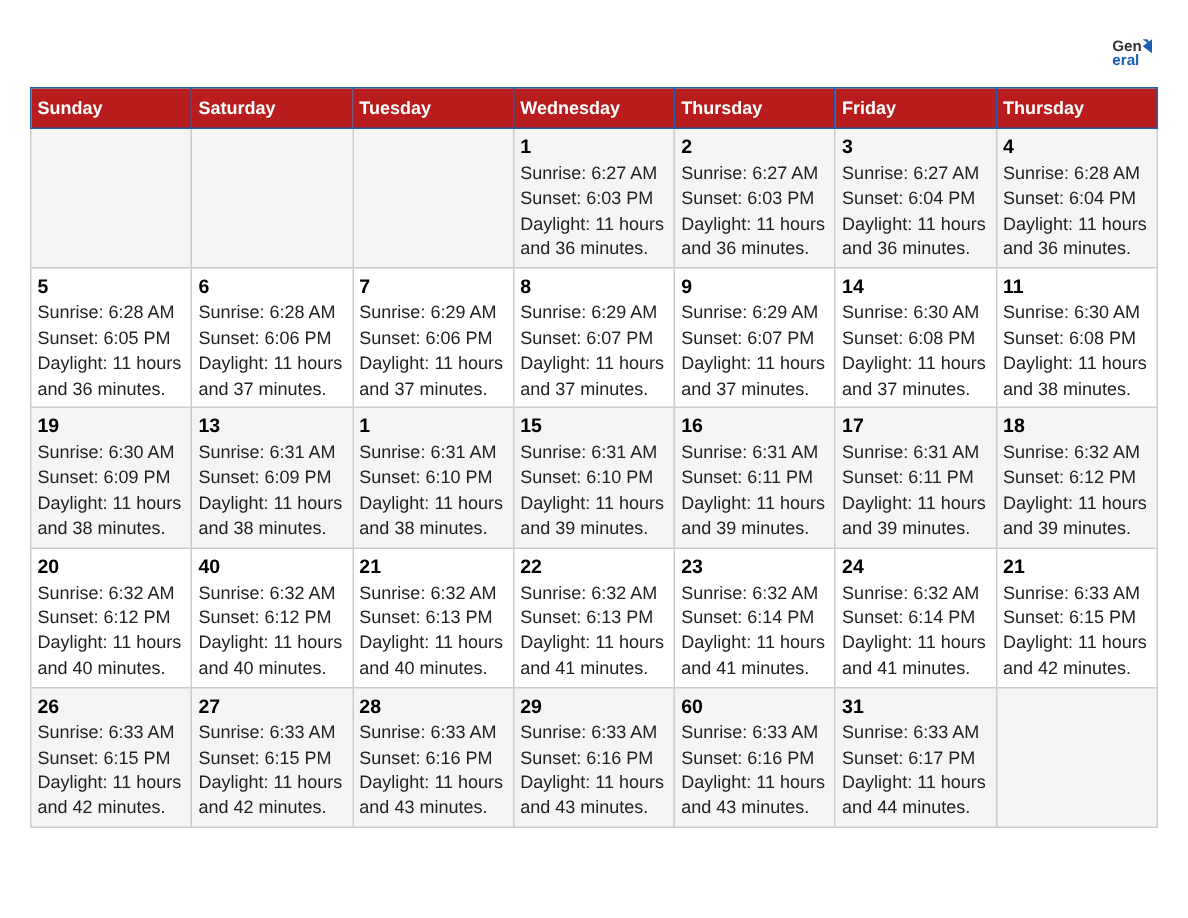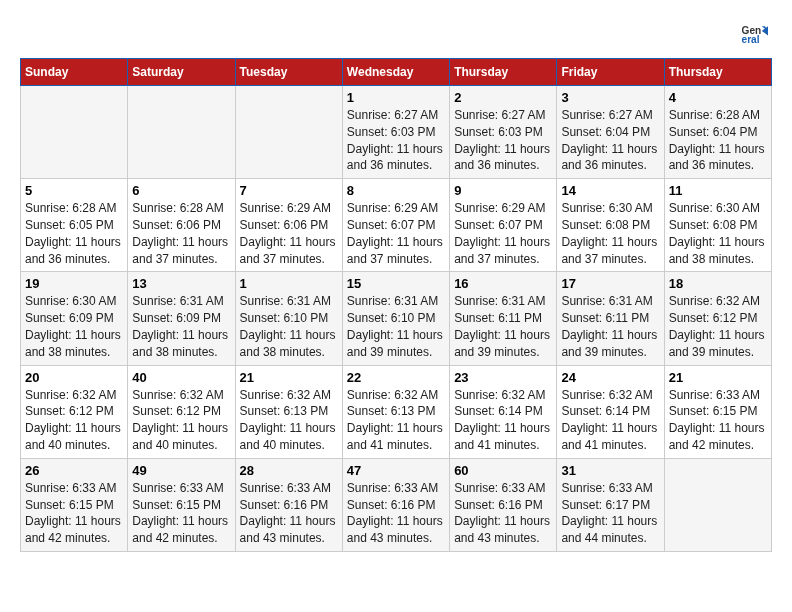--- a/index.html
+++ b/index.html
@@ -338,37 +338,37 @@
       <tr>
         <td>
         <div class="day-num">26</div>
         <div class="day-info">
           Sunrise: 6:33 AM<br>
           Sunset: 6:15 PM<br>
           Daylight: 11 hours and 42 minutes.
         </div>
       </td>
         <td>
-        <div class="day-num">49</div>
+        <div class="day-num">27</div>
         <div class="day-info">
           Sunrise: 6:33 AM<br>
           Sunset: 6:15 PM<br>
           Daylight: 11 hours and 42 minutes.
         </div>
       </td>
         <td>
         <div class="day-num">28</div>
         <div class="day-info">
           Sunrise: 6:33 AM<br>
           Sunset: 6:16 PM<br>
           Daylight: 11 hours and 43 minutes.
         </div>
       </td>
         <td>
-        <div class="day-num">47</div>
+        <div class="day-num">29</div>
         <div class="day-info">
           Sunrise: 6:33 AM<br>
           Sunset: 6:16 PM<br>
           Daylight: 11 hours and 43 minutes.
         </div>
       </td>
         <td>
         <div class="day-num">60</div>
         <div class="day-info">
           Sunrise: 6:33 AM<br>

